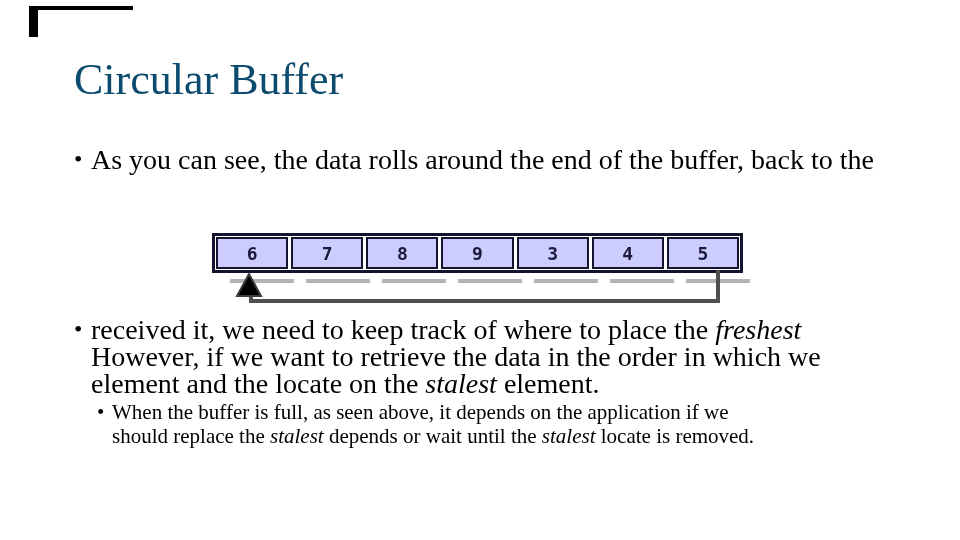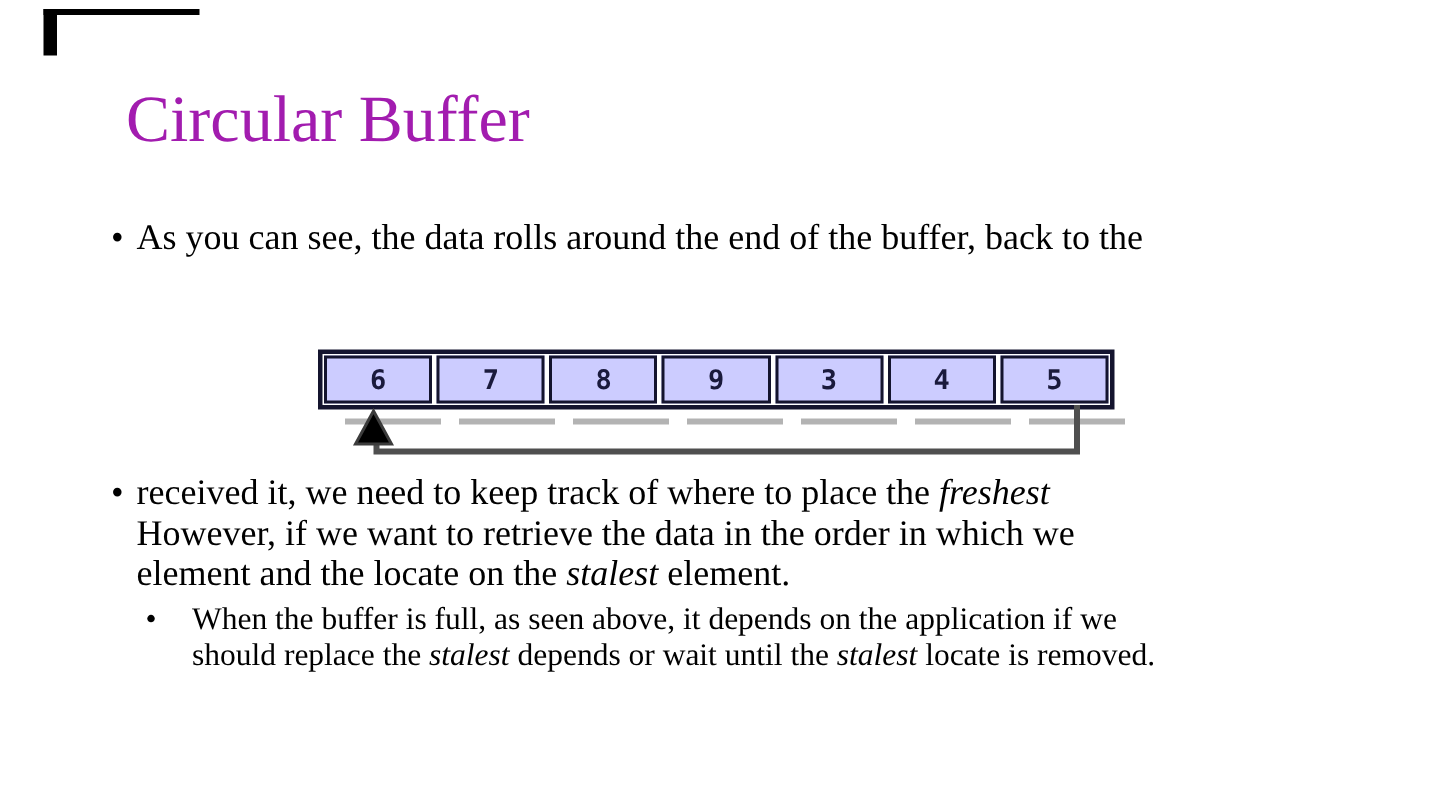--- a/index.html
+++ b/index.html
@@ -5,36 +5,36 @@
   html,body{margin:0;padding:0;background:#888;}
   #slide{
     position:relative;width:960px;height:540px;background:#ffffff;
     overflow:hidden;font-family:"Liberation Serif",serif;color:#000;
   }
   
   .corner-v{position:absolute;left:29px;top:6px;width:9px;height:31px;background:#000;}
   .corner-h{position:absolute;left:29px;top:6px;width:104px;height:4px;background:#000;}
 
   .title{
-    position:absolute;left:84px;top:56px;font-size:44px;line-height:48px;
-    white-space:nowrap;color:#a21caf;
+    position:absolute;left:74px;top:56px;font-size:44px;line-height:48px;
+    white-space:nowrap;color:#0c4a6e;
   }
 
   .bullet-block{position:absolute;display:flex;}
   .bullet-marker{font-size:24px;line-height:27px;width:17px;flex:0 0 17px;}
-  .bullet-lines{font-size:24px;line-height:27px;}
+  .bullet-lines{font-size:28px;line-height:27px;}
   .bullet-lines .ln{white-space:nowrap;}
   .it{font-style:italic;}
 
   #bullet1{left:74px;top:146px;}
   #bullet2{left:74px;top:316px;}
 
   #subbullet{left:97px;top:400px;}
   #subbullet .bullet-marker{font-size:21px;line-height:24px;width:15px;flex:0 0 15px;}
-  #subbullet .bullet-lines{font-size:21px;line-height:24px;margin-left:16px;}
+  #subbullet .bullet-lines{font-size:21px;line-height:24px;}
 
   
   #buffer-frame{
     position:absolute;left:212px;top:233px;width:531px;height:40px;
     box-sizing:border-box;border:3px solid #14142e;background:#fff;
     display:flex;align-items:stretch;padding:1px;gap:3px;
   }
   .cell{
     flex:1 1 0;box-sizing:border-box;border:2px solid #14142e;background:#ccccff;
     display:flex;align-items:center;justify-content:center;

